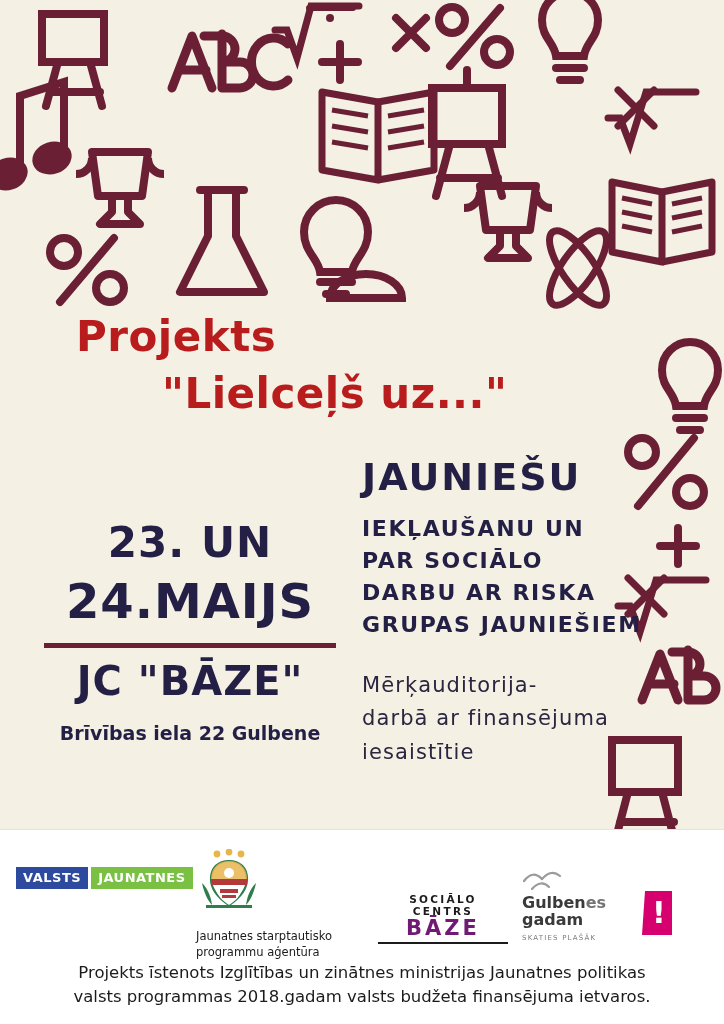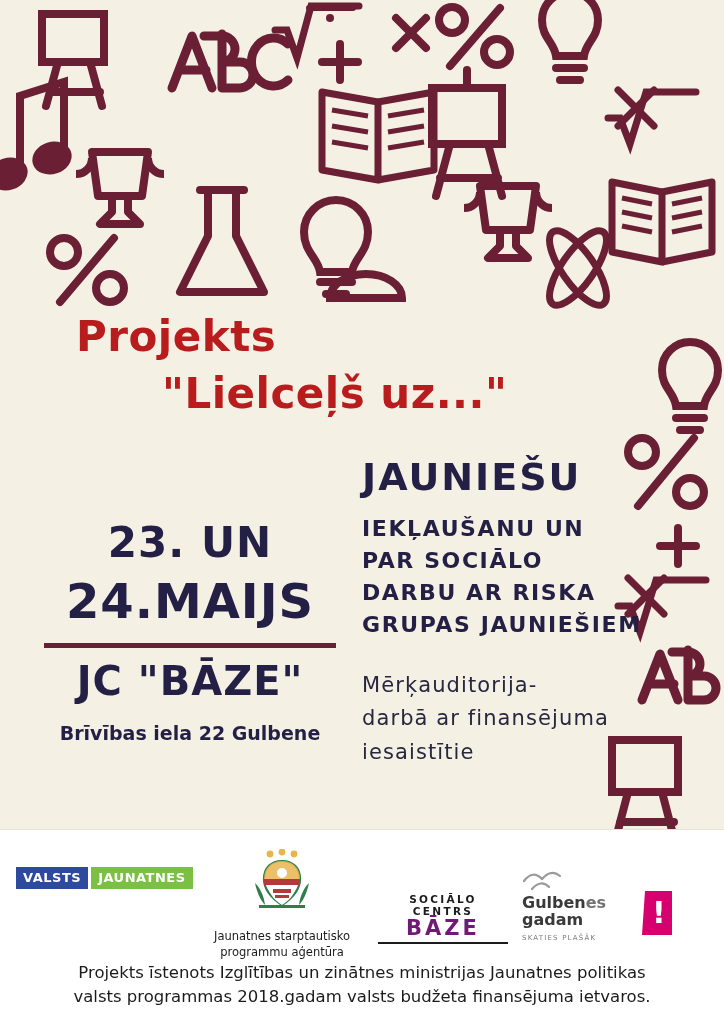--- a/index.html
+++ b/index.html
@@ -128,21 +128,21 @@
     letter-spacing: .5px;
     padding: 4px 7px;
     font-family: "DejaVu Sans", sans-serif;
     line-height: 1.05;
   }
   .vjp-valsts { background: #2e4a9e; }
   .vjp-jaunatnes { background: #7ac143; margin-left: 3px; }
   .vjp-programma { background: #6a2d84; }
 
   
-  #logo-jsp { left: 196px; top: 4px; width: 172px; text-align: center; }
+  #logo-jsp { left: 196px; top: 4px; width: 172px; }
   .jsp-text {
     margin-top: 2px;
     font-size: 11.5px;
     color: #1b1b1b;
     line-height: 1.35;
     font-family: "DejaVu Sans", sans-serif;
   }
 
   
   #logo-baze { left: 378px; top: 48px; width: 130px; text-align: center; }

